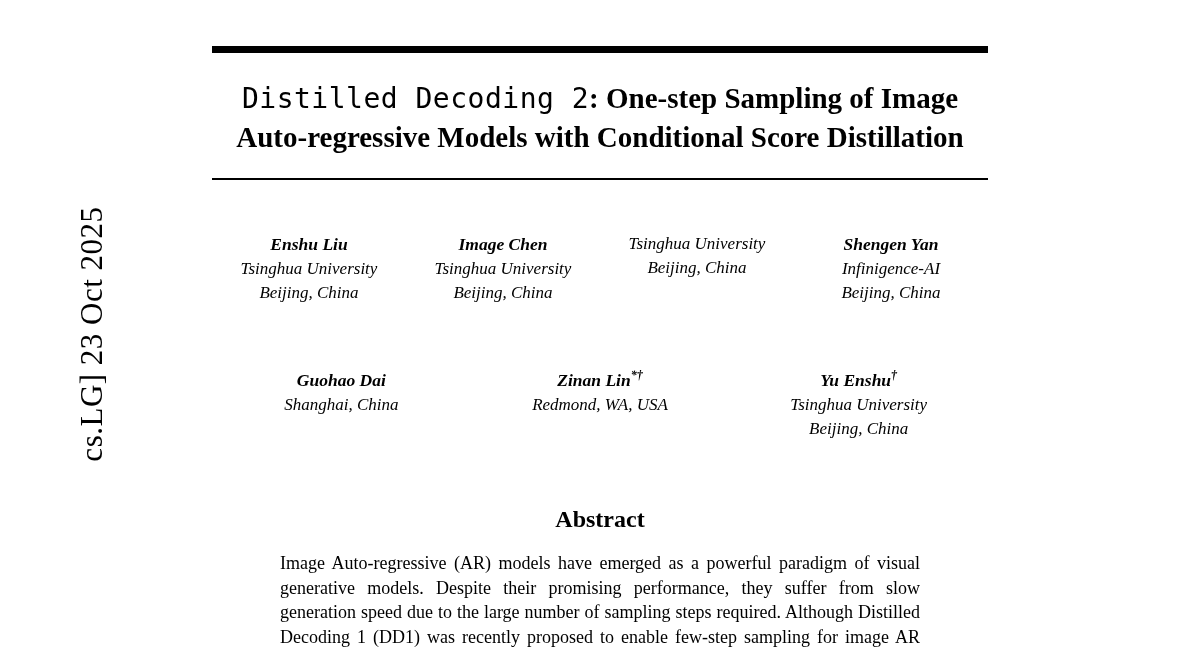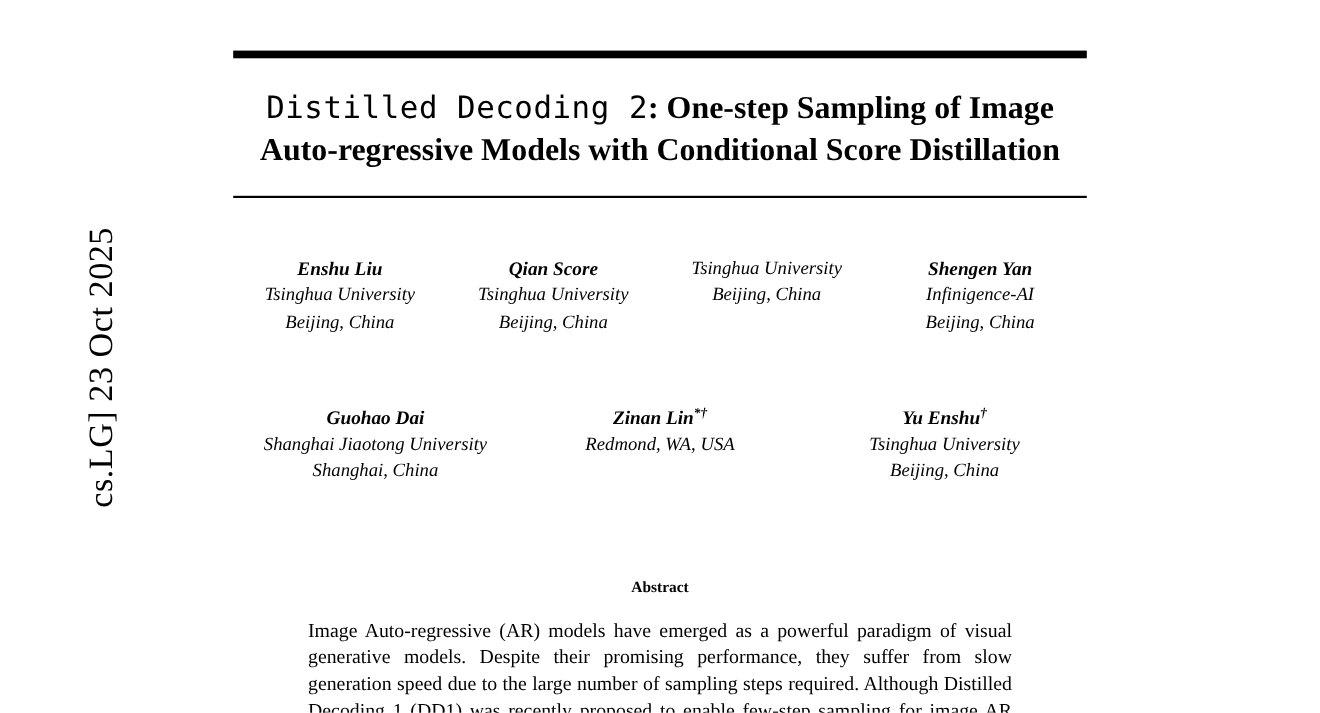--- a/index.html
+++ b/index.html
@@ -90,23 +90,23 @@
   }
   .author .aff, .author .loc {
     font-weight: normal;
   }
   .sup {
     font-size: 12px;
     vertical-align: super;
   }
 
   .abstract-head {
-    margin-top: 86px;
+    margin-top: 65px;
     text-align: center;
-    font-size: 14px;
+    font-size: 24px;
     font-weight: bold;
   }
 
   .abstract-body {
     margin: 18px auto 0 auto;
     width: 640px;
     font-size: 18px;
     line-height: 1.36;
     text-align: justify;
   }
@@ -129,39 +129,38 @@
 
   <div class="rule-bottom"></div>
 
   <div class="authors-row row1">
     <div class="author">
       <div class="name">Enshu Liu</div>
       <div class="aff">Tsinghua University</div>
       <div class="loc">Beijing, China</div>
     </div>
     <div class="author">
-      <div class="name">Qian Score</div>
+      <div class="name">Image Chen</div>
       <div class="aff">Tsinghua University</div>
       <div class="loc">Beijing, China</div>
     </div>
     <div class="author">
       <div class="aff">Tsinghua University</div>
       <div class="loc">Beijing, China</div>
     </div>
     <div class="author">
       <div class="name">Shengen Yan</div>
       <div class="aff">Infinigence-AI</div>
       <div class="loc">Beijing, China</div>
     </div>
   </div>
 
   <div class="authors-row row2">
     <div class="author">
       <div class="name"><span>Guohao Dai</span><span class="sup"></span></div>
-      <div class="aff">Shanghai Jiaotong University</div>
       <div class="loc">Shanghai, China</div>
     </div>
     <div class="author">
       <div class="name"><span>Zinan Lin</span><span class="sup">*†</span></div>
       <div class="loc">Redmond, WA, USA</div>
     </div>
     <div class="author">
       <div class="name"><span>Yu Enshu</span><span class="sup">†</span></div>
       <div class="aff">Tsinghua University</div>
       <div class="loc">Beijing, China</div>

